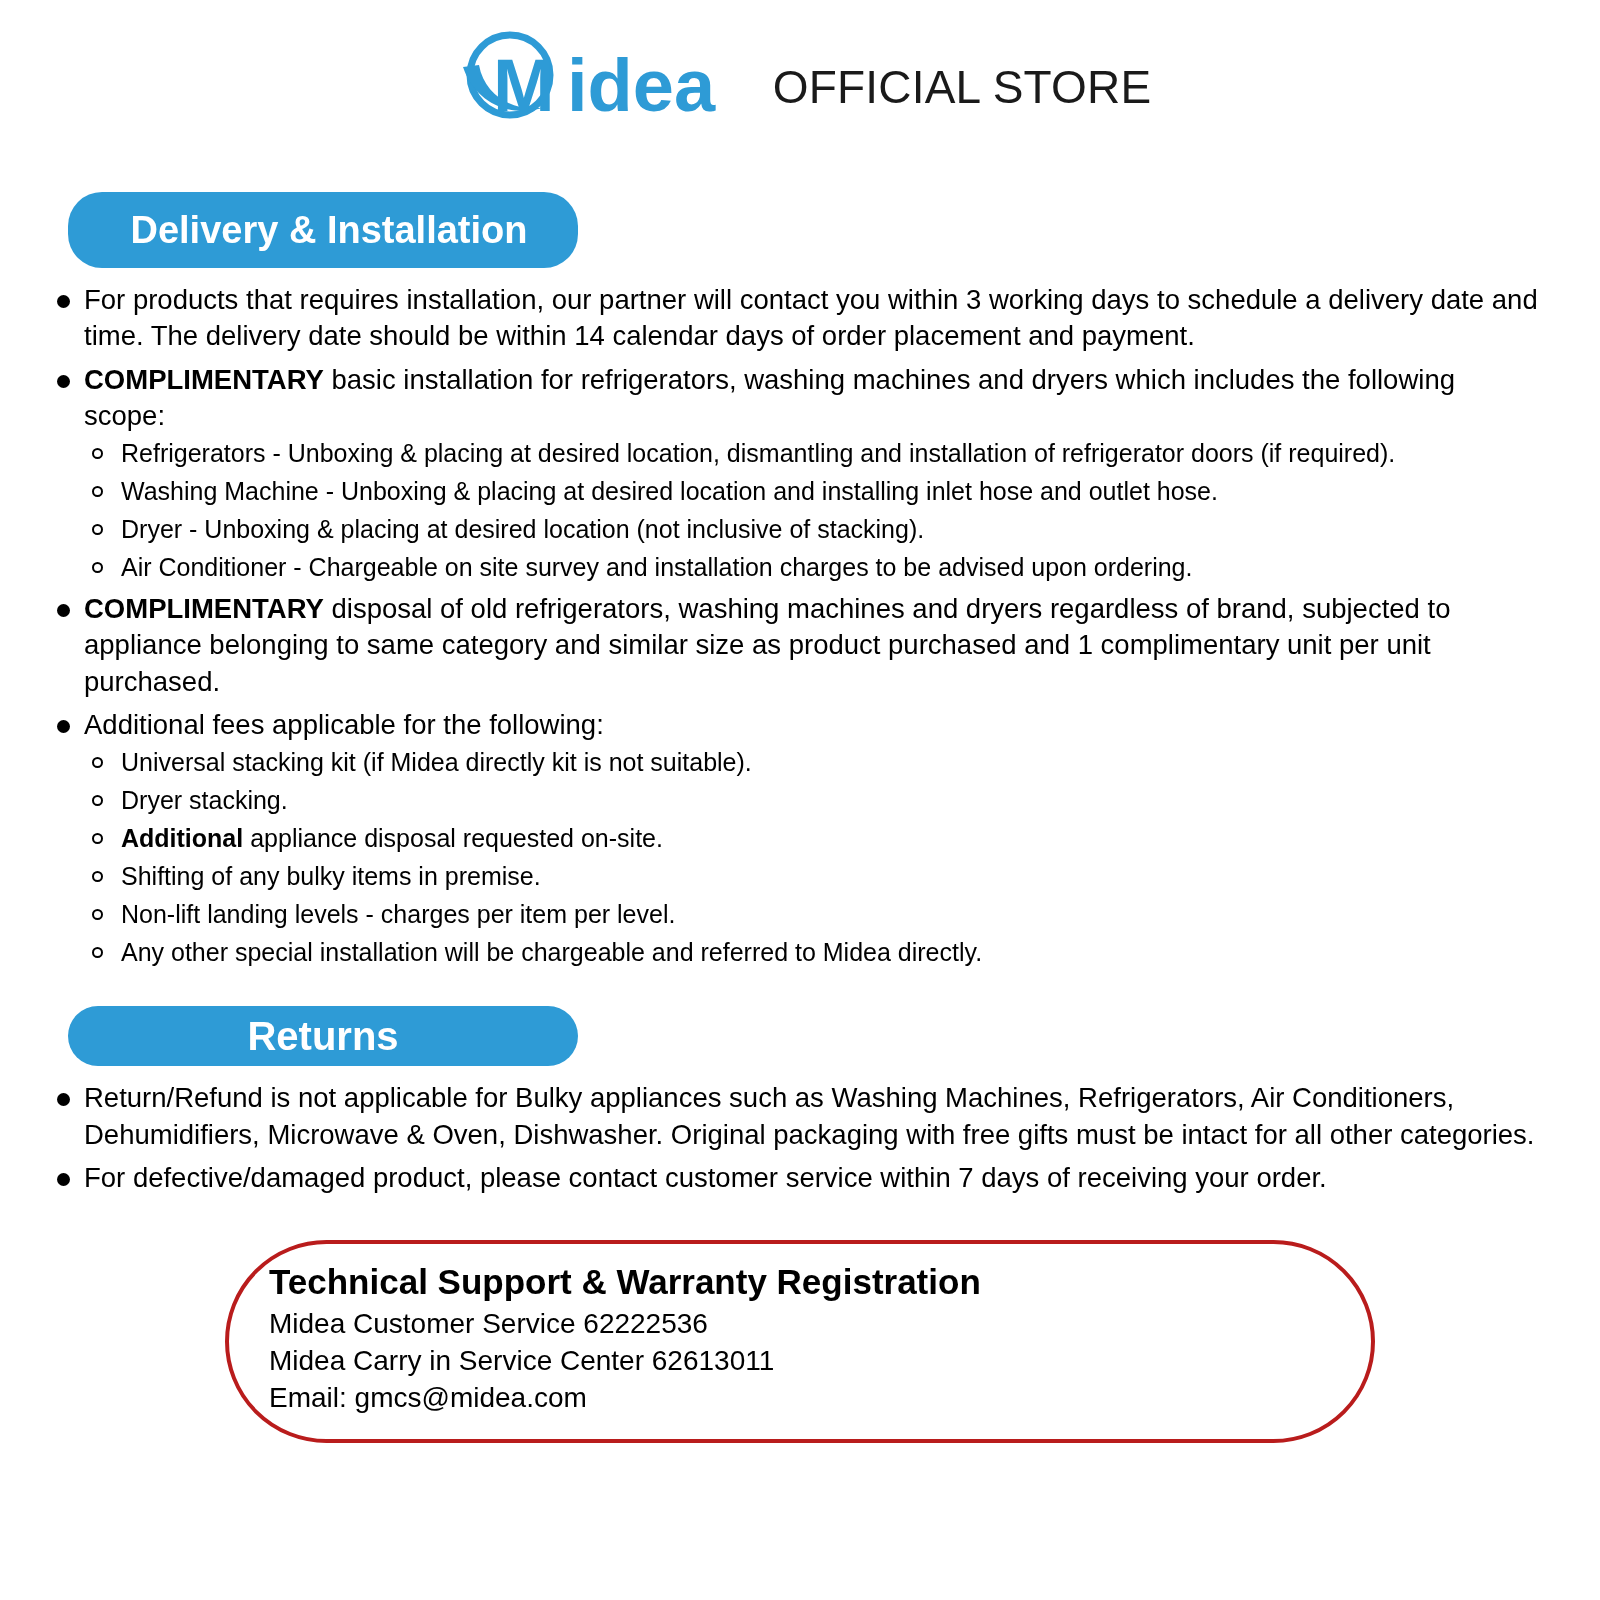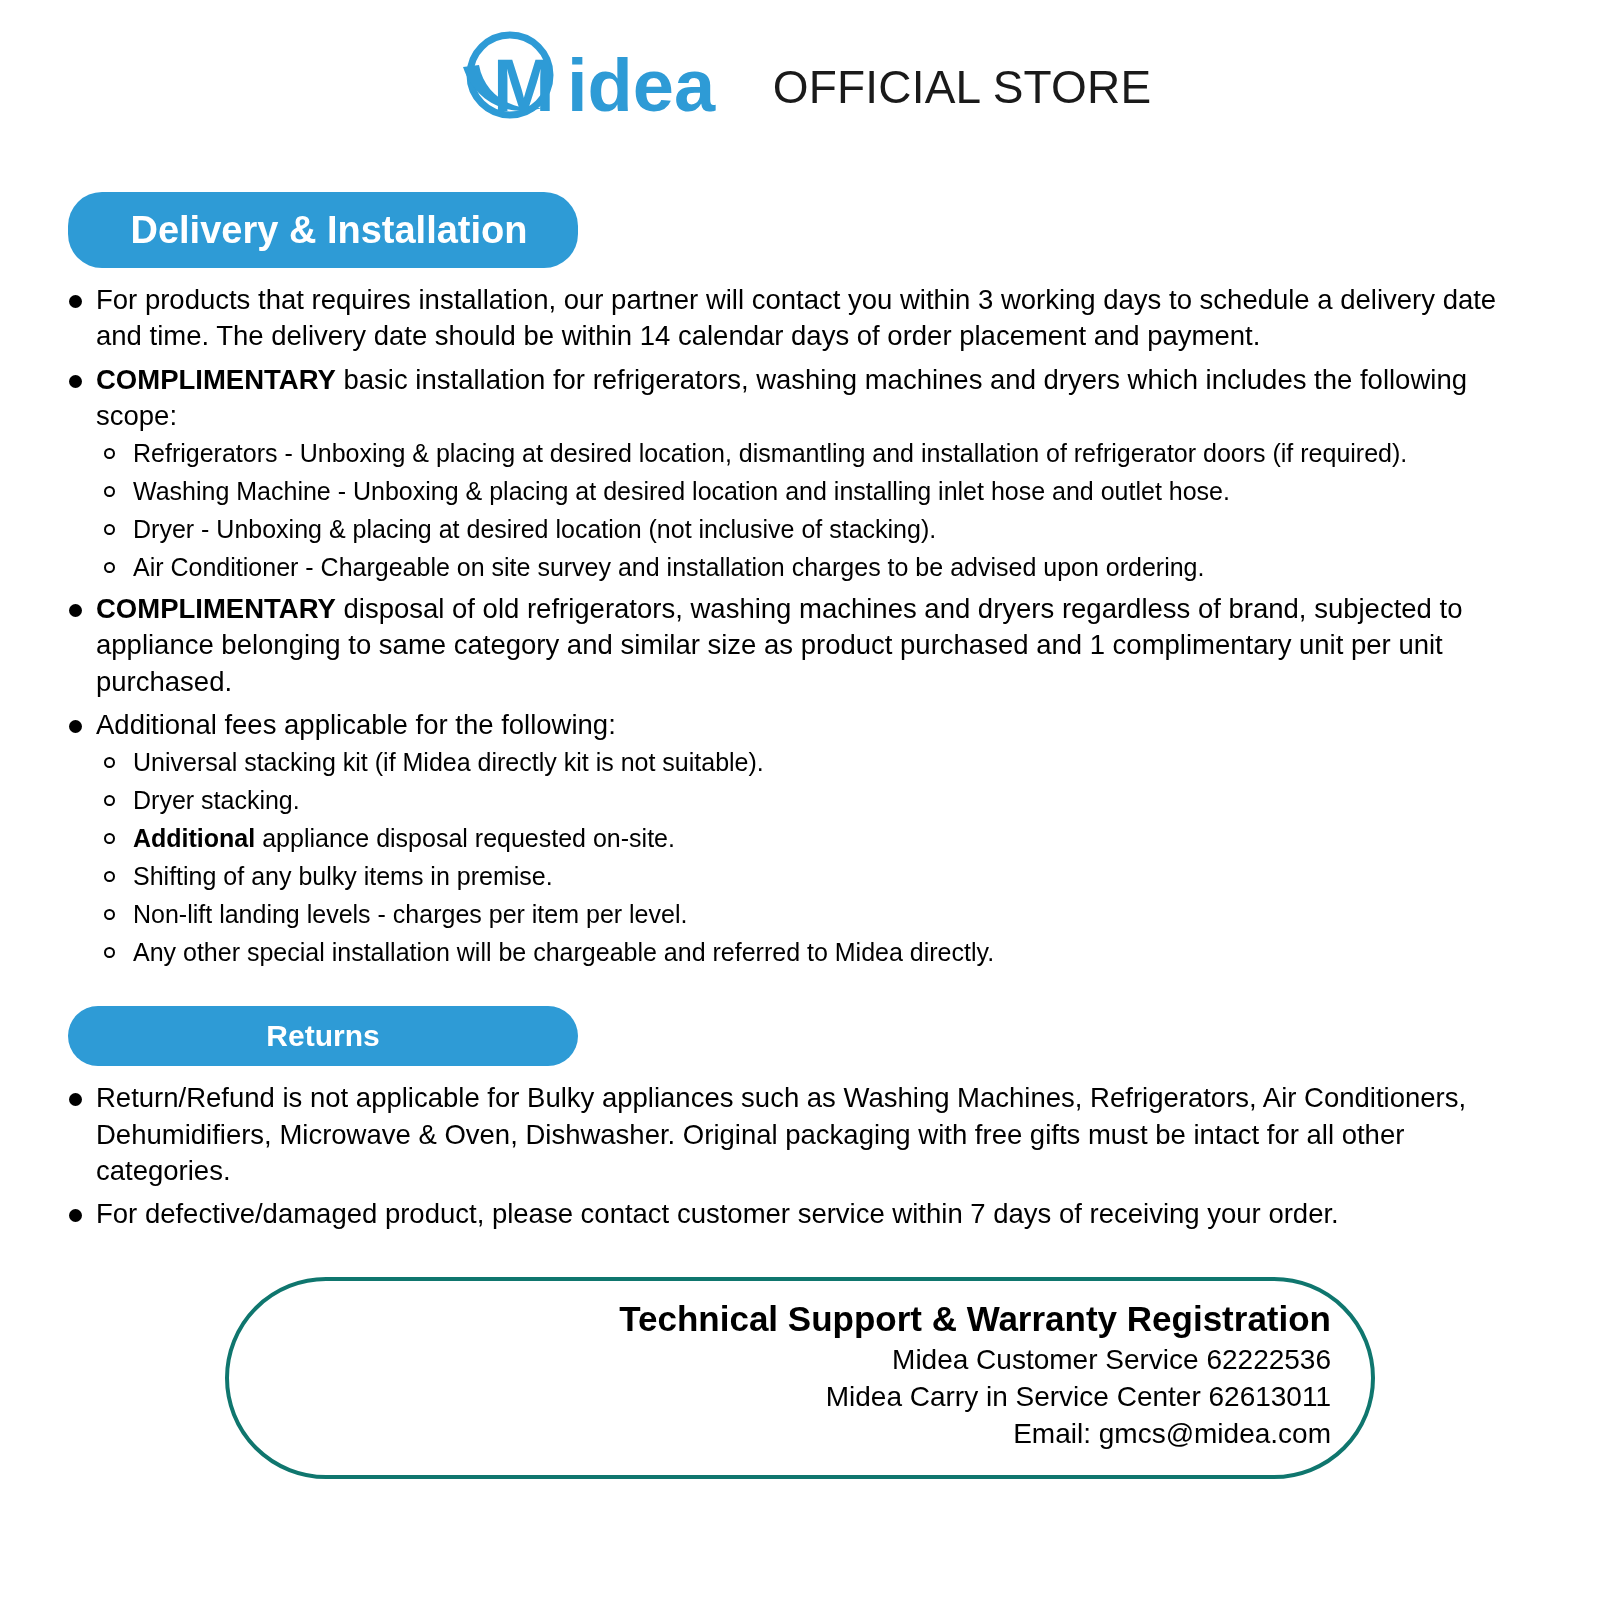--- a/index.html
+++ b/index.html
@@ -63,26 +63,26 @@
     width: 510px;
     height: 76px;
     font-size: 38px;
     padding-left: 12px;
   }
   .pill-returns {
     margin-left: 68px;
     margin-top: 30px;
     width: 510px;
     height: 60px;
-    font-size: 30px;
+    font-size: 40px;
   }
 
   
   .content {
-    padding: 0 62px 0 56px;
+    padding: 0 62px 0 44px;
   }
   ul.lvl1 {
     list-style: none;
     margin: 14px 0 0 0;
     padding: 0;
   }
   ul.lvl1 > li {
     position: relative;
     padding-left: 40px;
     margin-bottom: 7px;
@@ -127,25 +127,25 @@
   b { font-weight: bold; }
 
   
   .footer-wrap {
     display: flex;
     justify-content: center;
     margin-top: 44px;
   }
   .capsule {
     width: 1150px;
-    border: 4px solid #0f766e;
+    border: 4px solid #b91c1c;
     border-radius: 120px;
     padding: 16px 40px 22px 40px;
     box-sizing: border-box;
-    text-align: right;
+    text-align: left;
   }
   .capsule .title {
     font-size: 35px;
     font-weight: bold;
     margin-bottom: 2px;
     line-height: 1.25;
   }
   .capsule .line {
     font-size: 28px;
     line-height: 1.32;

